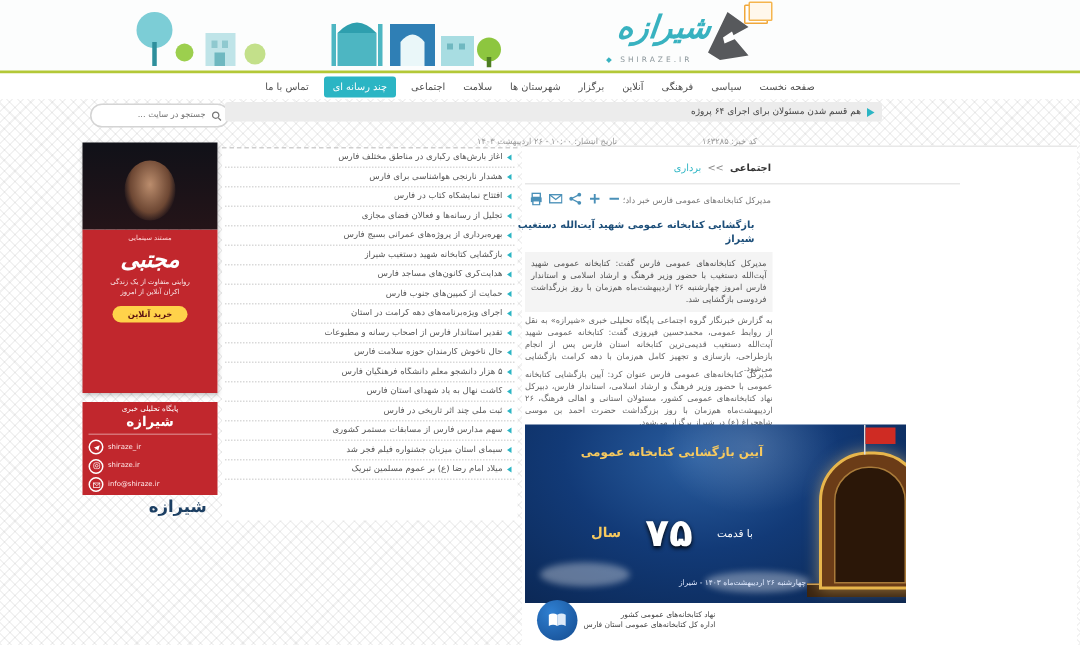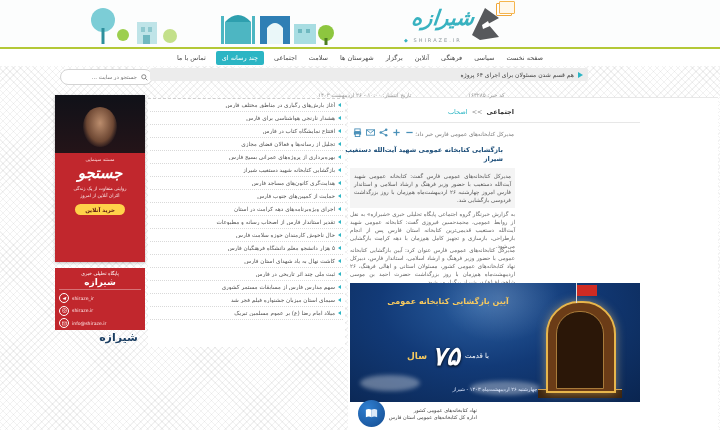--- a/index.html
+++ b/index.html
@@ -70,21 +70,21 @@
     font-size:5.5px;color:#777;}
   .title{position:absolute;left:336px;top:146px;width:167px;direction:rtl;text-align:right;
     font-size:6.6px;font-weight:bold;color:#1c4e79;line-height:9px;}
   .lead{position:absolute;left:350px;top:168px;width:157px;background:#f4f4f4;
     padding:4px;direction:rtl;text-align:justify;font-size:5.5px;line-height:8px;color:#555;}
   .p1{position:absolute;left:350px;top:210px;width:165px;direction:rtl;text-align:justify;
     font-size:5.5px;line-height:8px;color:#666;}
   .p2{position:absolute;left:350px;top:246px;width:165px;direction:rtl;text-align:justify;
     font-size:5.5px;line-height:8px;color:#666;}
   
-  .poster{position:absolute;left:350px;top:283px;width:290px;height:119px;overflow:hidden;
+  .poster{position:absolute;left:350px;top:283px;width:254px;height:119px;overflow:hidden;
     background:radial-gradient(ellipse at 45% 18%, #2a5ea0 0%, #123a77 45%, #0a2550 100%);}
   .poster .ray{position:absolute;left:90px;top:-30px;width:120px;height:90px;
     background:radial-gradient(ellipse at center, rgba(255,255,255,0.16), transparent 70%);}
   .poster .cloud{position:absolute;background:rgba(255,255,255,0.35);border-radius:50%;
     filter:blur(2px);}
   .door{position:absolute;left:196px;top:18px;width:66px;height:88px;background:#6b3c17;
     border:2px solid #e8b64c;border-radius:33px 33px 0 0;box-shadow:0 0 10px rgba(255,210,120,.5);}
   .door-inner{position:absolute;left:8px;top:8px;width:46px;height:76px;background:#2b1708;
     border-radius:23px 23px 0 0;border:1px solid #a97b3a;}
   .door-base{position:absolute;left:188px;top:106px;width:84px;height:8px;background:#3a2410;
@@ -93,21 +93,21 @@
   .flag{position:absolute;left:227px;top:2px;width:20px;height:11px;background:#cf2b23;}
   .pst1{position:absolute;left:8px;top:14px;width:180px;direction:rtl;text-align:center;
     color:#f6c95f;font-size:8px;font-weight:bold;}
   .pst2{position:absolute;left:8px;top:28px;width:180px;direction:rtl;text-align:center;
     color:#ffffff;font-size:10px;font-weight:bold;text-shadow:0 1px 2px #000;}
   .pst3{position:absolute;left:8px;top:46px;width:180px;direction:rtl;text-align:center;
     color:#f6c95f;font-size:7px;font-weight:bold;}
   .pst-num-row{position:absolute;left:8px;top:58px;width:180px;direction:rtl;text-align:center;}
   .pst-pre{color:#fff;font-size:7px;font-weight:normal;vertical-align:middle;}
   .pst-num{color:#fff;font-size:26px;font-weight:bold;vertical-align:middle;
-    text-shadow:0 1px 3px #000;margin:0 0;font-style:italic;}
+    text-shadow:0 1px 3px #000;margin:0 11px;}
   .pst-suf{color:#f6c95f;font-size:9px;font-weight:bold;vertical-align:middle;}
   .pst-footer{position:absolute;left:8px;top:103px;width:274px;direction:rtl;text-align:center;
     color:#dfe9ff;font-size:5px;}
   .caption{position:absolute;left:358px;top:400px;display:flex;align-items:center;gap:4px;}
   .emblem{width:27px;height:27px;border-radius:50%;
     background:radial-gradient(circle at 35% 30%, #2f7fd1, #144b8f);display:flex;
     align-items:center;justify-content:center;}
   .caption-text{direction:rtl;text-align:right;font-size:5px;color:#444;line-height:7px;}
   
   .ad{position:absolute;left:55px;top:95px;width:90px;height:167px;cursor:pointer;
@@ -274,21 +274,21 @@
         <span class="b"></span>
         <span class="t">میلاد امام رضا (ع) بر عموم مسلمین تبریک</span>
       </div>
   </div>
 
   <div class="article-card"></div>
 
   <div class="breadcrumb">
     <span class="cat">اجتماعی</span>
     <span class="sep">&gt;&gt;</span>
-    <span class="sub">اصحاب</span>
+    <span class="sub">برداری</span>
   </div>
   <div class="art-sep"></div>
 
   <div class="tools">
     <span class="tool">
       <svg width="9" height="9" viewBox="0 0 10 10">
           <rect x="2" y="1" width="6" height="3" fill="none" stroke="currentColor"></rect>
           <rect x="1" y="4" width="8" height="3.5" fill="currentColor"></rect>
           <rect x="2.5" y="6.5" width="5" height="3" fill="#fff" stroke="currentColor"></rect>
         </svg>
@@ -357,21 +357,21 @@
     <span class="caption-text">
       <div>نهاد کتابخانه‌های عمومی کشور</div>
       <div>اداره کل کتابخانه‌های عمومی استان فارس</div>
     </span>
   </div>
 
   <div class="ad">
     <div class="ad-photo"></div>
     <div class="ad-body">
       <div class="ad-line1">مستند سینمایی</div>
-      <div class="ad-title">جستجو</div>
+      <div class="ad-title">مجتبی</div>
       <div class="ad-line">روایتی متفاوت از یک زندگی</div>
       <div class="ad-line">اکران آنلاین از امروز</div>
       <div class="ad-btn">خرید آنلاین</div>
     </div>
   </div>
 
   <div class="channel">
     <div class="ch-line1">پایگاه تحلیلی خبری</div>
     <div class="ch-brand">شیرازه</div>
     <div class="ch-div"></div>

